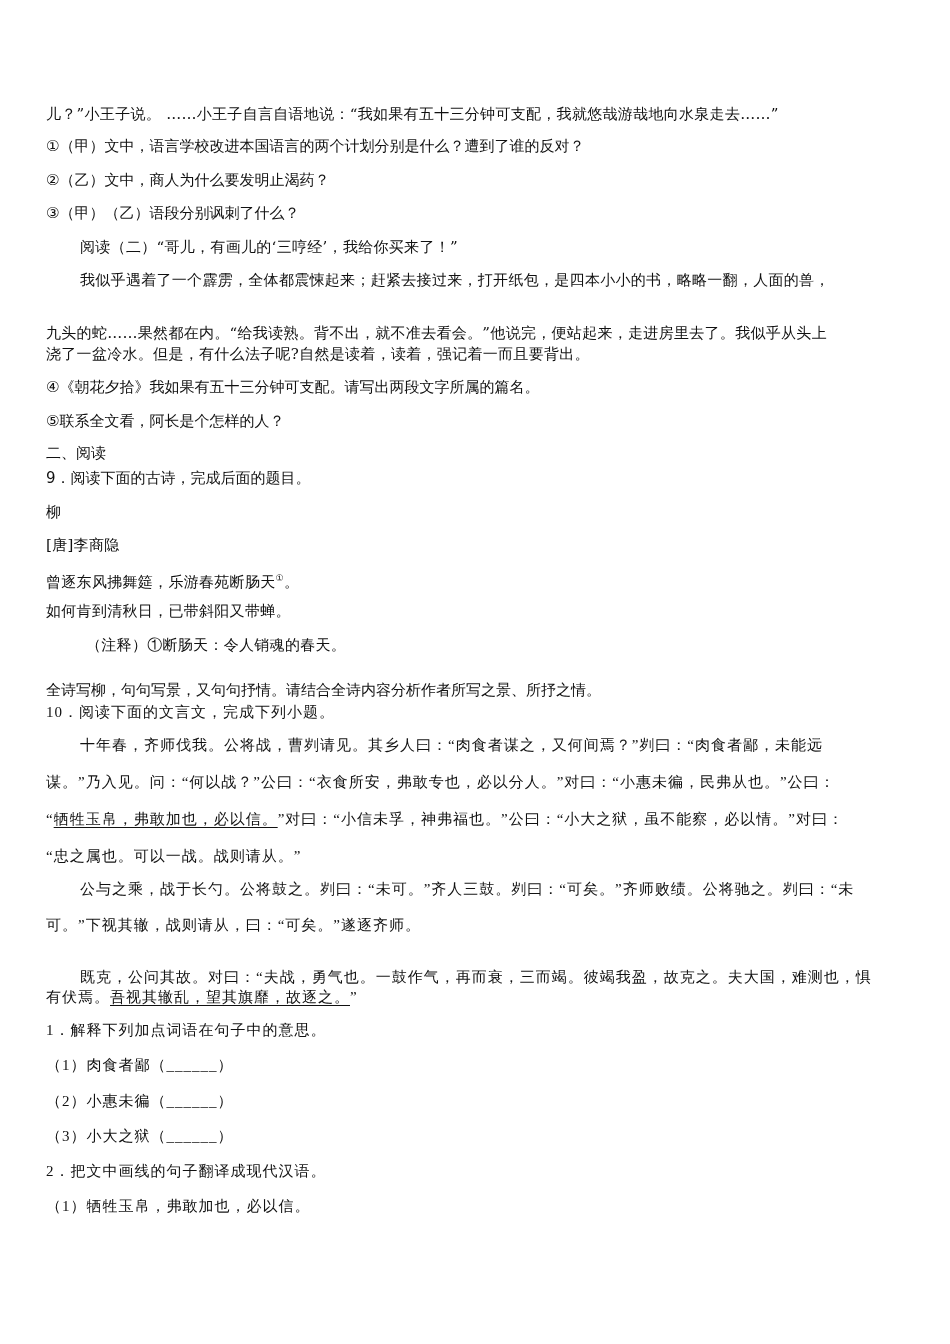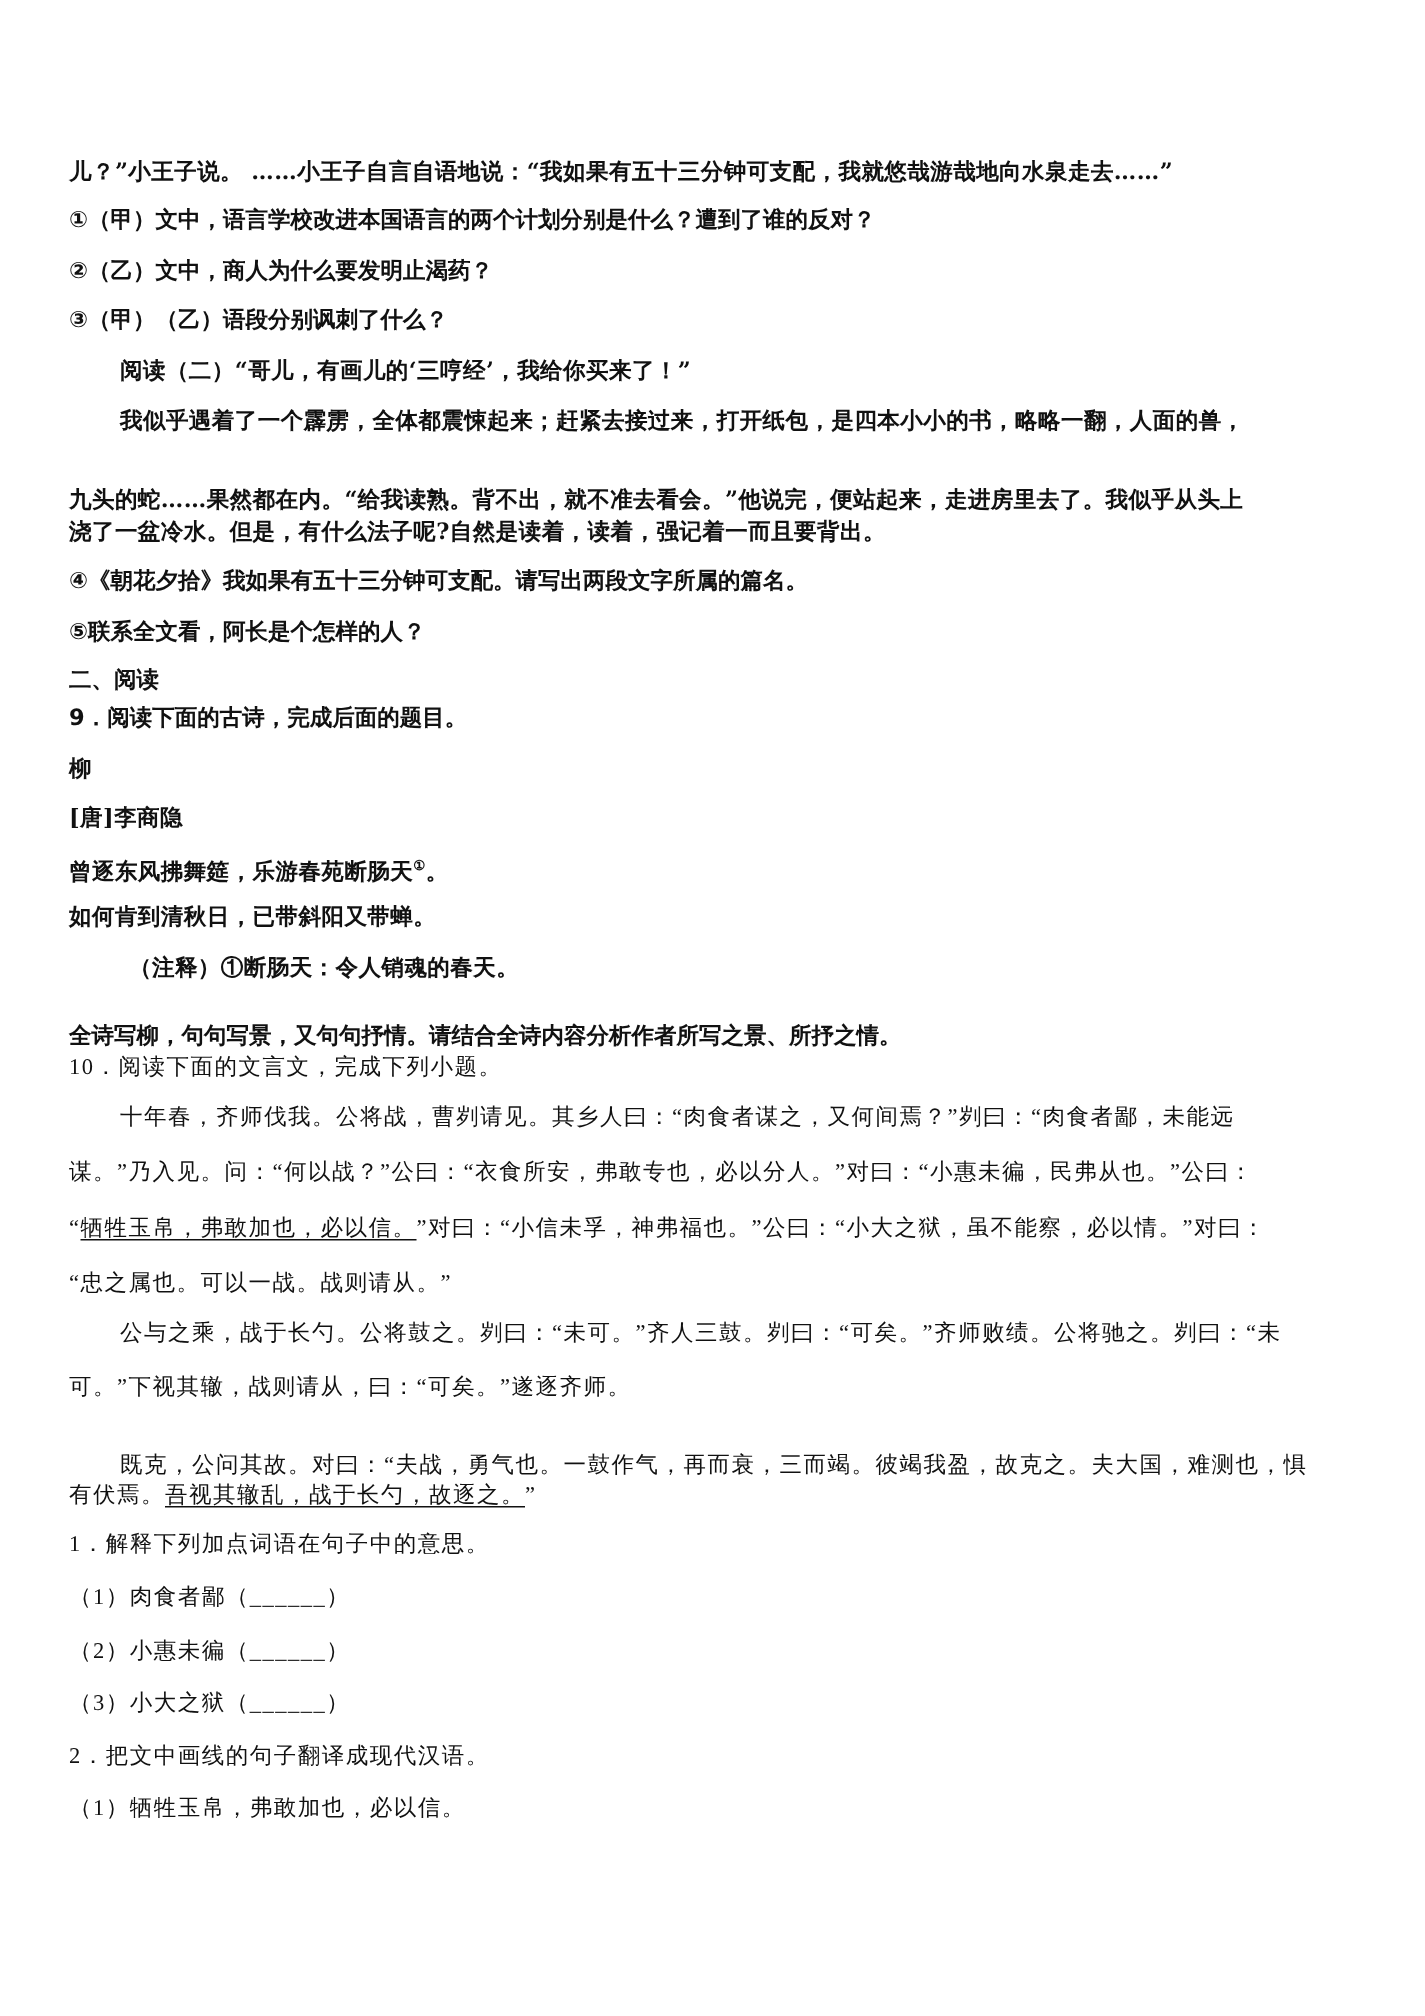--- a/index.html
+++ b/index.html
@@ -1,19 +1,19 @@
 <!DOCTYPE html>
 <html><head>
 <meta charset="utf-8">
 <style>
   html, body { margin: 0; padding: 0; background: #ffffff; }
   body { width: 950px; height: 1344px; position: relative; overflow: hidden; color: #111; }
   .line { position: absolute; left: 46px; white-space: nowrap; font-size: 15px; line-height: 20px; }
-  .bold { font-family: "DejaVu Serif", serif; font-weight: bold; letter-spacing: 0.3px; }
-  .sans { font-family: "DejaVu Sans", sans-serif; font-weight: bold; }
+  .bold { font-family: "DejaVu Serif", serif; font-weight: normal; letter-spacing: 0.3px; }
+  .sans { font-family: "DejaVu Sans", sans-serif; font-weight: normal; }
   .serif { font-family: "Liberation Serif", "DejaVu Serif", serif; font-weight: normal; letter-spacing: 1px; }
   .indent { left: 80px; }
   .indent2 { left: 86px; }
   .u { text-decoration: underline; text-underline-offset: 3px; }
   sup { font-size: 9px; vertical-align: 6px; }
 </style>
 </head>
 <body>
 
 <div>
@@ -51,21 +51,21 @@
   <div class="line serif" style="top:809px;">
     <span>“</span><span class="u">牺牲玉帛，弗敢加也，必以信。</span><span>”对曰：“小信未孚，神弗福也。”公曰：“小大之狱，虽不能察，必以情。”对曰：</span>
   </div>
   <div class="line serif" style="top:846px;">“忠之属也。可以一战。战则请从。”</div>
 
   <div class="line serif indent" style="top:879px;">公与之乘，战于长勺。公将鼓之。刿曰：“未可。”齐人三鼓。刿曰：“可矣。”齐师败绩。公将驰之。刿曰：“未</div>
   <div class="line serif" style="top:915px;">可。”下视其辙，战则请从，曰：“可矣。”遂逐齐师。</div>
 
   <div class="line serif indent" style="top:926px;margin-top:41px;">既克，公问其故。对曰：“夫战，勇气也。一鼓作气，再而衰，三而竭。彼竭我盈，故克之。夫大国，难测也，惧</div>
   <div class="line serif" style="top:987px;">
-    <span>有伏焉。</span><span class="u">吾视其辙乱，战于长勺，故逐之。</span><span>”</span>
+    <span>有伏焉。</span><span class="u">吾视其辙乱，望其旗靡，故逐之。</span><span>”</span>
   </div>
 
   <div class="line serif" style="top:1020px;">1．解释下列加点词语在句子中的意思。</div>
   <div class="line serif" style="top:1055px;">（1）肉食者鄙（______）</div>
   <div class="line serif" style="top:1091px;">（2）小惠未徧（______）</div>
   <div class="line serif" style="top:1126px;">（3）小大之狱（______）</div>
 
   <div class="line serif" style="top:1161px;">2．把文中画线的句子翻译成现代汉语。</div>
   <div class="line serif" style="top:1196px;">（1）牺牲玉帛，弗敢加也，必以信。</div>
 

